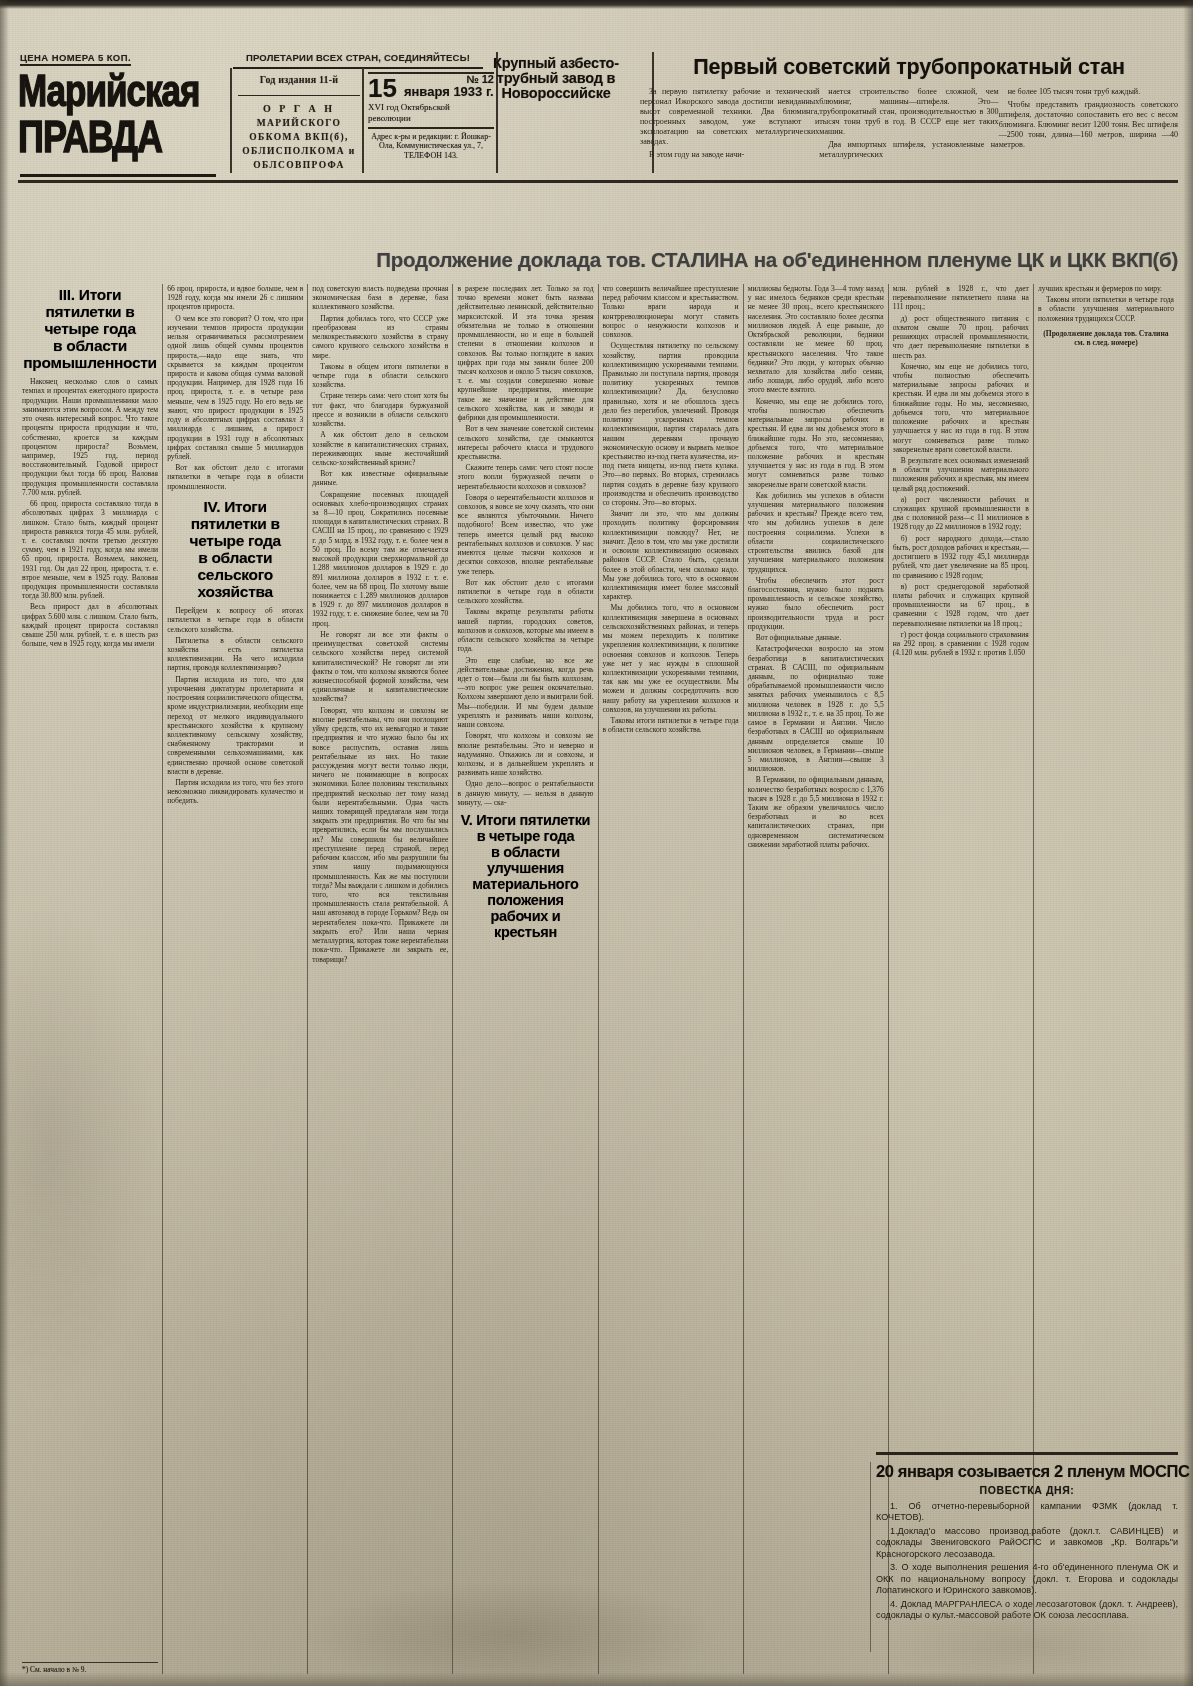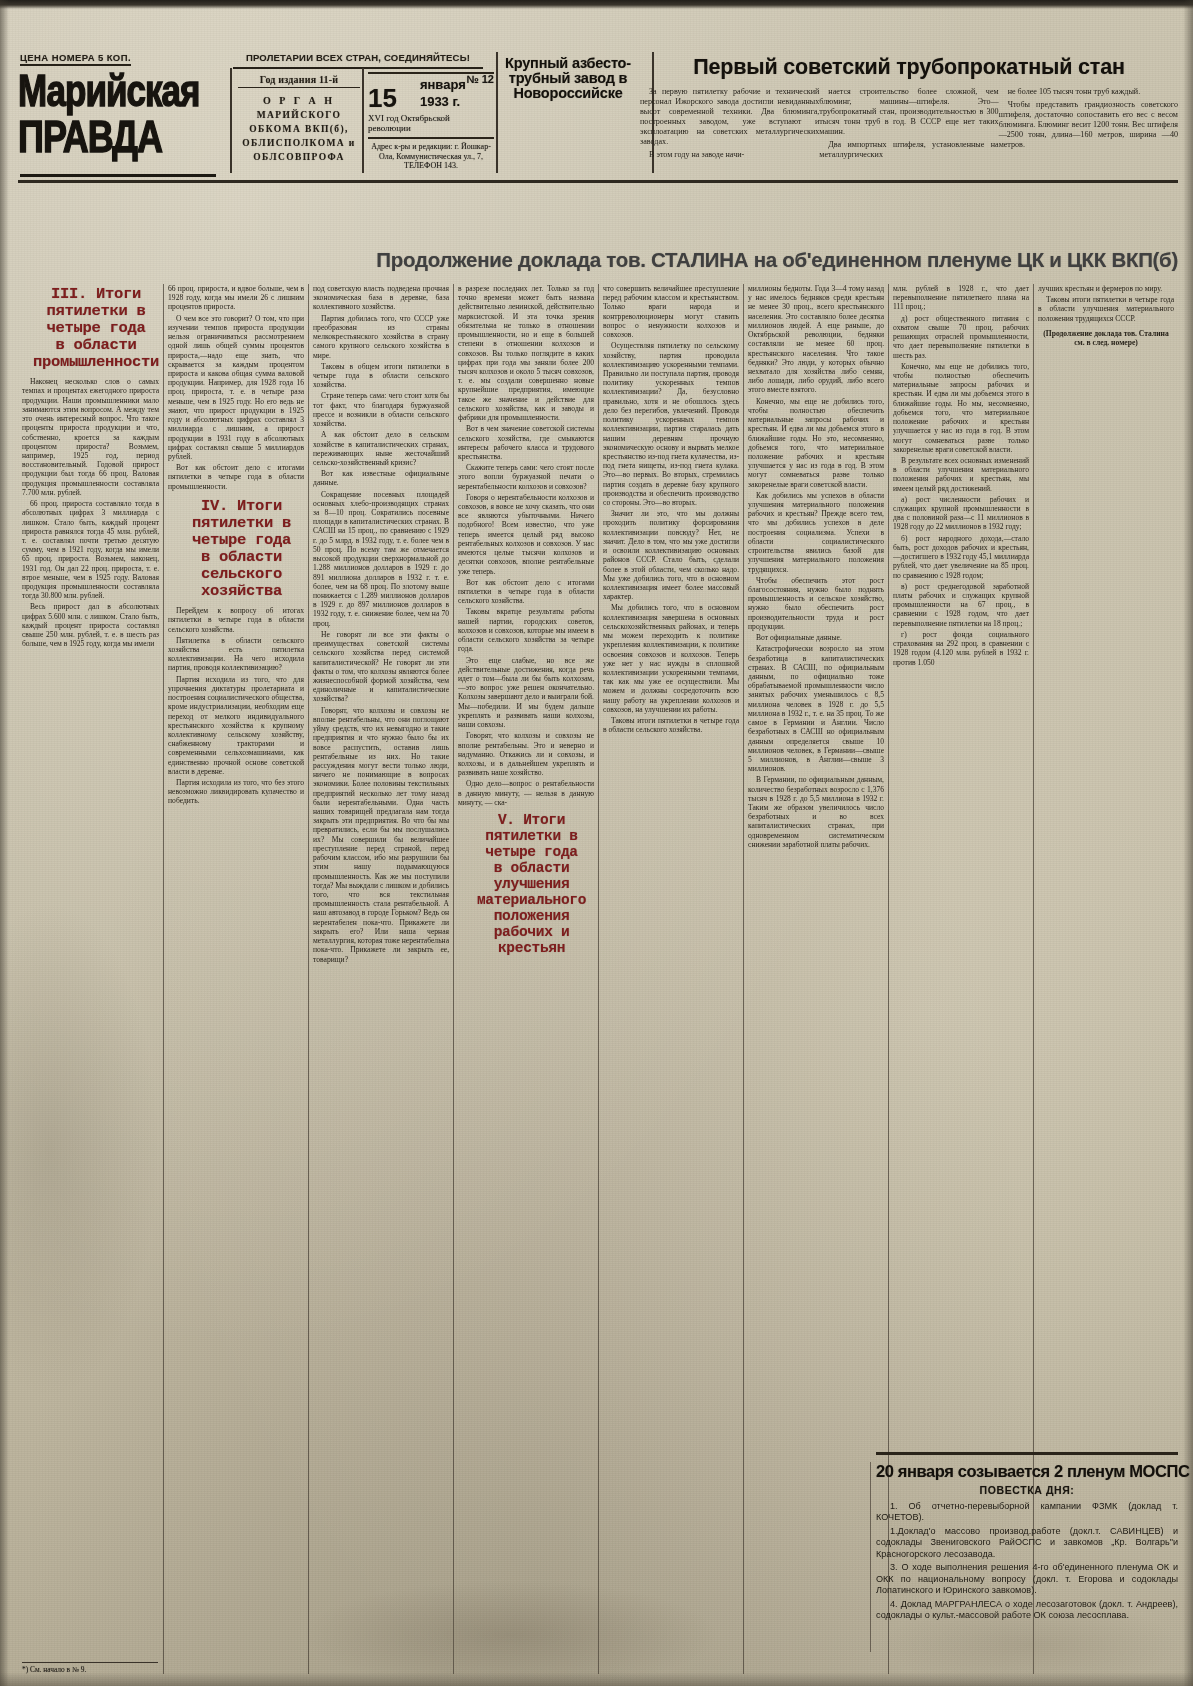--- a/index.html
+++ b/index.html
@@ -58,46 +58,46 @@
     color:#17140f;line-height:.95;letter-spacing:-1px;
     -webkit-text-stroke:1.1px #17140f;
     transform:scaleY(1.25);transform-origin:left top;
   }
   #logo .l1{font-size:35px;}
   #logo .l2{font-size:36px;margin-top:13px;}
   #logo .rule{position:absolute;left:2px;top:104px;width:196px;height:3px;background:#1d1a13;}
 
   #impr{position:absolute;left:220px;top:26px;width:122px;text-align:center;
         font-family:"Liberation Serif",serif;color:#231e16;}
-  #impr .yr{font-size:10px;font-weight:700;border-bottom:1.5px solid #2a241a;padding-bottom:2px;letter-spacing:.2px;}
+  #impr .yr{font-size:10px;font-weight:700;border-bottom:1.5px solid #2a241a;padding-bottom:10px;letter-spacing:.2px;}
   #impr .og{font-size:10px;letter-spacing:3px;margin-top:7px;font-weight:700;}
   #impr .o1,#impr .o2,#impr .o3,#impr .o4{font-size:9.5px;letter-spacing:1.4px;margin-top:4px;font-weight:700;}
 
   #dateblk{position:absolute;left:350px;top:24px;width:126px;}
   #dateblk .toprule{width:126px;height:2px;background:#2a241a;}
-  #dateblk .dl{display:flex;align-items:flex-end;gap:23px;margin-top:3px;}
+  #dateblk .dl{display:flex;align-items:flex-end;gap:7px;margin-top:3px;}
   #dateblk .dnum{font-family:"Liberation Sans",sans-serif;font-weight:700;font-size:26px;line-height:.9;color:#16130e;}
   #dateblk .dmon{font-family:"Liberation Sans",sans-serif;font-weight:700;font-size:13px;line-height:1.3;color:#16130e;}
   #dateblk .issue{position:absolute;right:0px;top:1px;font-family:"Liberation Sans",sans-serif;font-weight:700;font-size:11px;}
   #dateblk .rev{text-align:left;font-size:9px;margin-top:2px;line-height:1.15;}
   #dateblk .midrule{width:126px;height:1.5px;background:#2a241a;margin-top:4px;}
   #dateblk .addr{font-size:8px;line-height:1.2;margin-top:3px;text-align:center;}
 
   .mvrule{position:absolute;width:1.5px;background:#3a332a;}
 
   
   .topnews{position:absolute;top:56px;}
   .tn-head{
     font-family:"Liberation Sans",sans-serif;font-weight:700;color:#14110c;
     text-align:center;line-height:1.04;letter-spacing:-.2px;
   }
   .tn-body{font-size:8.1px;line-height:1.23;text-align:justify;color:#242019;margin-top:4px;}
   .tn-body p{margin:0 0 3px 0;text-indent:9px;}
 
-  #tn1{left:482px;width:148px;margin-left:12px;}
+  #tn1{left:482px;width:148px;}
   #tn1 .tn-head{font-size:14.5px;}
   #tn2{left:640px;width:538px;}
   #tn2 .tn-head{font-size:21.5px;}
   #tn2cols{display:flex;margin-top:5px;}
   #tn2cols > div{flex:1;}
 
   .hrule{position:absolute;background:#2e2920;}
 
   
   #mainhead{
@@ -116,23 +116,23 @@
   #cols{position:absolute;left:18px;top:284px;width:1160px;height:1390px;display:flex;}
   .col{width:144px;position:relative;padding:0 4px;}
   .cdiv{width:1px;background:#4a4237;margin:0;flex:0 0 1px;opacity:.75;}
   .col p{
     margin:0 0 2px 0;font-size:7.6px;line-height:1.215;text-align:justify;
     text-indent:8px;color:#262118;
     font-family:"Liberation Serif",serif;
   }
   .col p.noind{text-indent:0;}
   .sec{
-    font-family:Liberation Mono, monospace;font-weight:700;
-    font-size:15.5px;line-height:1.1;text-align:center;color:#7f1d1d;
-    margin:2px 0 6px 11px;letter-spacing:-.3px;
+    font-family:Liberation Sans, sans-serif;font-weight:700;
+    font-size:15.5px;line-height:1.1;text-align:center;color:#000000;
+    margin:2px 0 6px 0;letter-spacing:-.3px;
   }
   .sec.small{font-size:14.5px;}
   .footnote{border-top:1px solid #3a332a;margin-top:3px;padding-top:2px;font-size:7.4px;}
 
   
   #annrule{position:absolute;left:876px;top:1452px;width:302px;height:3px;background:#2a241a;}
   #ann{position:absolute;left:876px;top:1462px;width:302px;}
   #ann .ah{
     font-family:"Liberation Sans",sans-serif;font-weight:700;font-size:16.5px;
     text-align:center;color:#14110c;letter-spacing:-.4px;white-space:nowrap;

